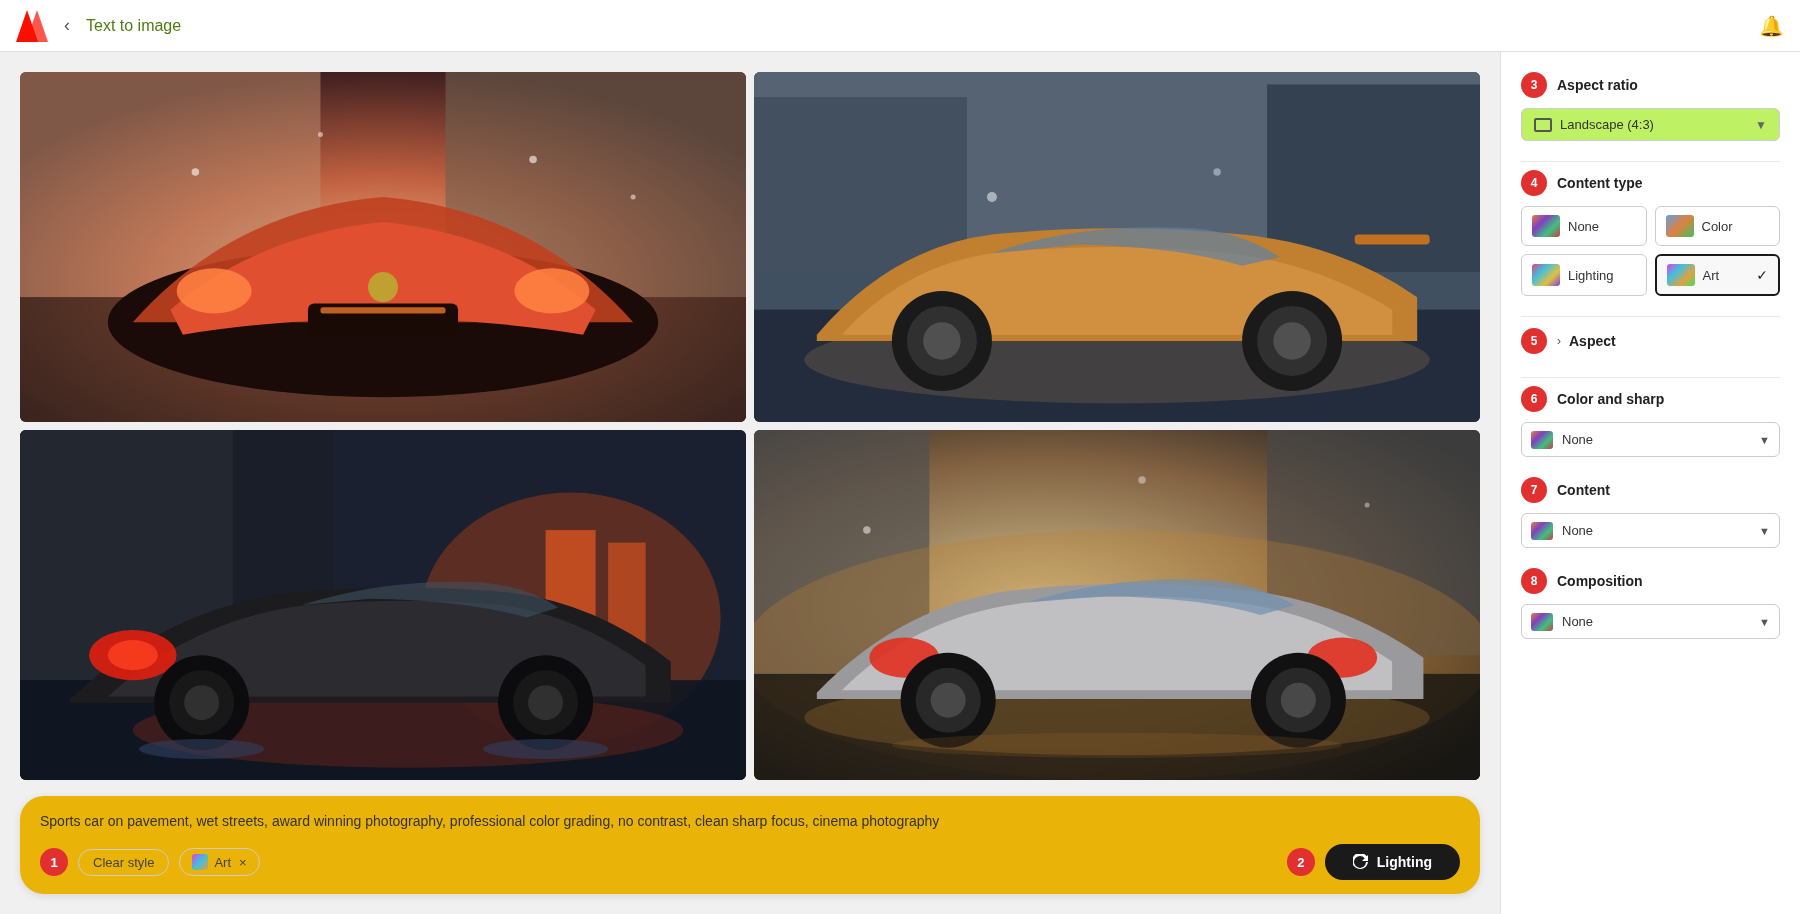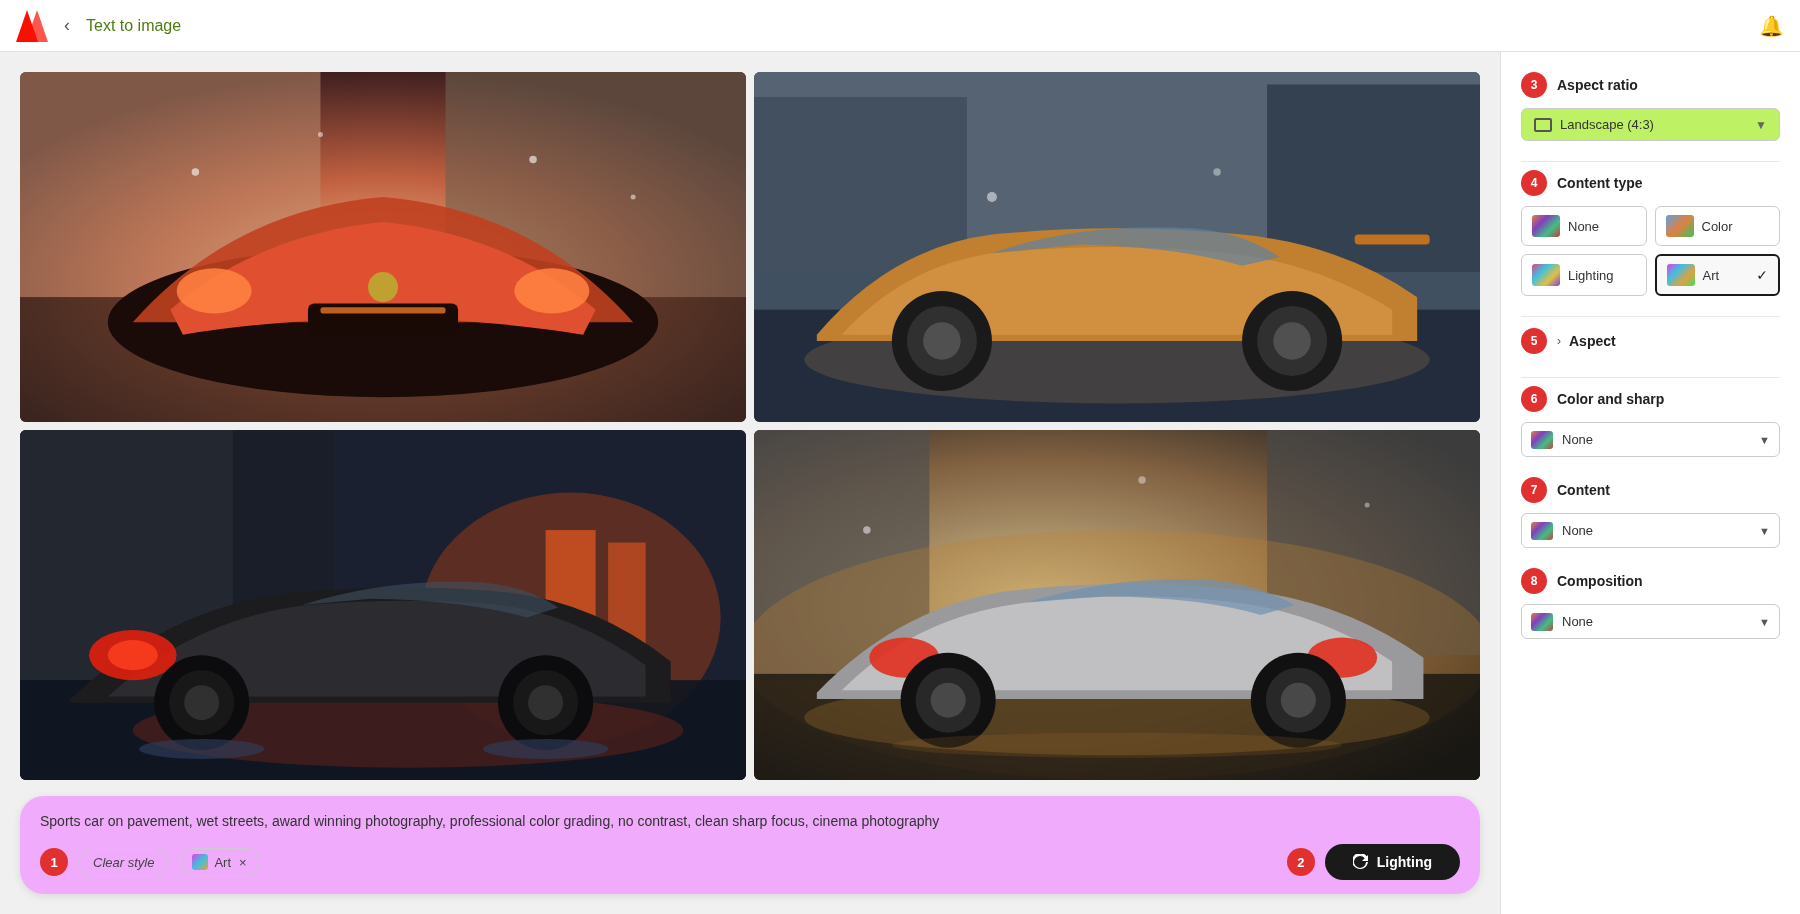--- a/index.html
+++ b/index.html
@@ -23,25 +23,25 @@
     .image-grid { display: grid; grid-template-columns: 1fr 1fr; grid-template-rows: 1fr 1fr; gap: 8px; flex: 1; }
     .image-cell { border-radius: 6px; overflow: hidden; background: #888; position: relative; }
 
     
     .car-img-1 { background: linear-gradient(135deg, #c8a090 0%, #8b5a4a 20%, #e8c4a0 40%, #6b4030 60%, #f0a878 80%, #5a3020 100%); }
     .car-img-2 { background: linear-gradient(135deg, #a0b0c0 0%, #7090a8 20%, #c8a060 40%, #504060 60%, #b89060 80%, #304050 100%); }
     .car-img-3 { background: linear-gradient(135deg, #405060 0%, #607080 20%, #c04040 40%, #304050 60%, #804040 80%, #202030 100%); }
     .car-img-4 { background: linear-gradient(135deg, #606060 0%, #909090 20%, #c0a060 40%, #484848 60%, #c09050 80%, #303030 100%); }
 
     
-    .prompt-area { background: #f0abfc; border-radius: 24px; padding: 16px 20px 14px 20px; box-shadow: 0 2px 8px rgba(0,0,0,0.1); }
+    .prompt-area { background: #eab308; border-radius: 24px; padding: 16px 20px 14px 20px; box-shadow: 0 2px 8px rgba(0,0,0,0.1); }
     .prompt-text { font-size: 14px; color: #333; line-height: 1.4; margin-bottom: 12px; }
     .prompt-footer { display: flex; align-items: center; gap: 10px; }
     .step-badge { width: 28px; height: 28px; border-radius: 50%; background: #e03030; color: #fff; font-size: 13px; font-weight: 700; display: flex; align-items: center; justify-content: center; flex-shrink: 0; }
-    .clear-style-btn { background: none; border: 1px solid #ccc; border-radius: 20px; padding: 5px 14px; font-size: 13px; color: #444; cursor: pointer; font-style: italic; }
+    .clear-style-btn { background: none; border: 1px solid #ccc; border-radius: 20px; padding: 5px 14px; font-size: 13px; color: #444; cursor: pointer; }
     .art-tag { display: flex; align-items: center; gap: 6px; background: none; border: 1px solid #ccc; border-radius: 20px; padding: 5px 12px; font-size: 13px; color: #444; cursor: pointer; }
     .art-tag-icon { width: 16px; height: 16px; border-radius: 3px; background: linear-gradient(135deg, #e040e0, #40c0e0, #e0a040); }
     .footer-spacer { flex: 1; }
     .refresh-btn { background: #1a1a1a; color: #fff; border: none; border-radius: 24px; padding: 10px 28px; font-size: 14px; font-weight: 600; cursor: pointer; display: flex; align-items: center; gap: 8px; }
 
     
     .right-panel { width: 300px; background: #fff; border-left: 1px solid #e0e0e0; padding: 20px 20px; overflow-y: auto; flex-shrink: 0; }
 
     .panel-section { margin-bottom: 20px; }
     .panel-section-header { display: flex; align-items: center; gap: 10px; margin-bottom: 10px; }

